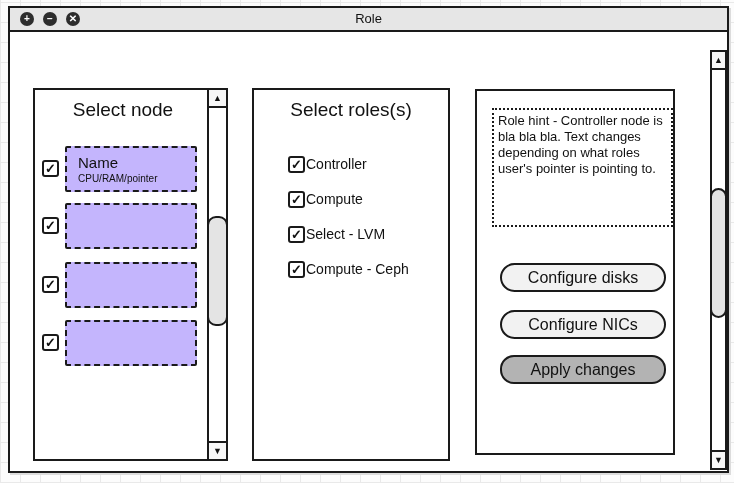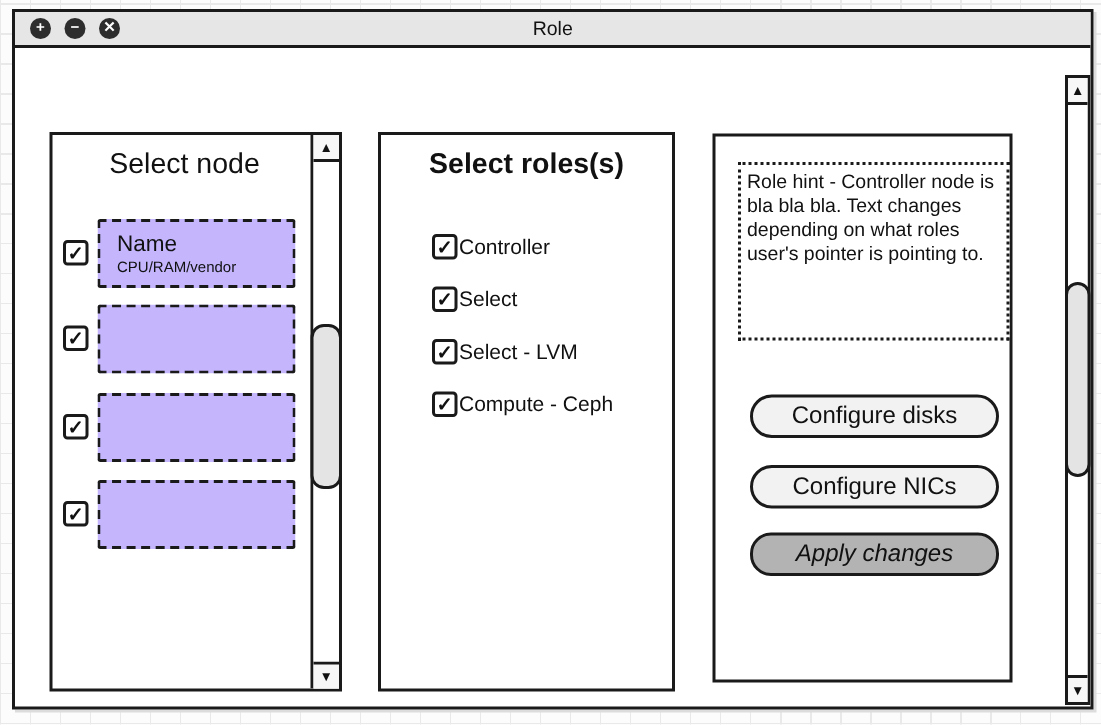--- a/index.html
+++ b/index.html
@@ -84,40 +84,40 @@
   .checkbox {
     position:absolute; width:17px; height:17px;
     border:2px solid #1a1a1a; border-radius:3px; background:#fff;
     display:flex; align-items:center; justify-content:center;
     font-size:13px; font-weight:bold; line-height:1; color:#111;
   }
   .node-row .checkbox { left:7px; top:14px; }
 
   
   .panel-roles { left:242px; top:80px; width:198px; height:373px; }
-  .panel-roles .panel-title { width:100%;font-weight:bold; }
+  .panel-roles .panel-title { width:100%; }
   .role-row { position:absolute; left:34px; height:18px; display:flex; align-items:center; }
   .role-row .checkbox { position:relative; flex:0 0 17px; }
   .role-label { font-size:14px; margin-left:1px; white-space:nowrap;text-align:center; }
 
   
   .panel-actions { left:465px; top:81px; width:200px; height:366px; }
   .hint-box {
     position:absolute; left:15px; top:17px; width:181px; height:119px;
     border:2px dotted #1a1a1a; background:#fff;
     padding:3px 4px; font-size:13px; line-height:16px; color:#111;
   }
   .action-btn {
     position:absolute; left:23px; width:166px; height:29px;
     border:2px solid #1a1a1a; background:#f2f2f2;
     display:flex; align-items:center; justify-content:center;
     font-size:16px; color:#111; cursor:default;
   }
   .action-btn.pill { border-radius:15px; }
-  .action-btn.primary { border-radius:14px; background:#b3b3b3;font-style:italic; }
+  .action-btn.primary { border-radius:14px; background:#b3b3b3; }
   .btn-disks { top:172px; }
   .btn-nics  { top:219px; }
   .btn-apply { top:264px; }
 </style>
 </head>
 <body>
 
 <div class="window">
 
   <div class="titlebar">
@@ -143,21 +143,21 @@
       </div>
     </div>
 
     <div class="panel panel-nodes">
       <div class="panel-title">Select node</div>
 
       <div class="node-row" style="top:56px;">
         <span class="checkbox">✓</span>
         <div class="node-box">
           <span class="node-name">Name</span>
-          <span class="node-detail">CPU/RAM/vendor</span>
+          <span class="node-detail">CPU/RAM/pointer</span>
         </div>
       </div>
 
       <div class="node-row" style="top:113px;">
         <span class="checkbox">✓</span>
         <div class="node-box">
           <span class="node-name"></span>
           <span class="node-detail"></span>
         </div>
       </div>
@@ -193,21 +193,21 @@
 
     <div class="panel panel-roles">
       <div class="panel-title">Select roles(s)</div>
 
       <div class="role-row" style="top:65px;">
         <span class="checkbox">✓</span>
         <span class="role-label">Controller</span>
       </div>
       <div class="role-row" style="top:100px;">
         <span class="checkbox">✓</span>
-        <span class="role-label">Select</span>
+        <span class="role-label">Compute</span>
       </div>
       <div class="role-row" style="top:135px;">
         <span class="checkbox">✓</span>
         <span class="role-label">Select - LVM</span>
       </div>
       <div class="role-row" style="top:170px;">
         <span class="checkbox">✓</span>
         <span class="role-label">Compute - Ceph</span>
       </div>
     </div>

